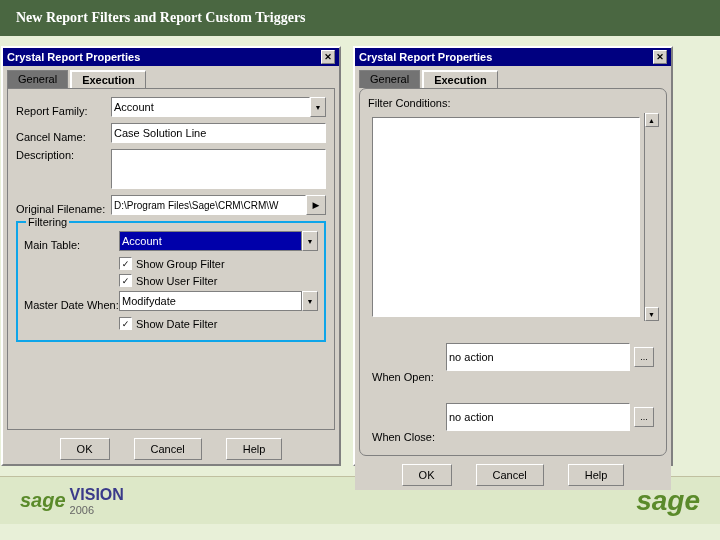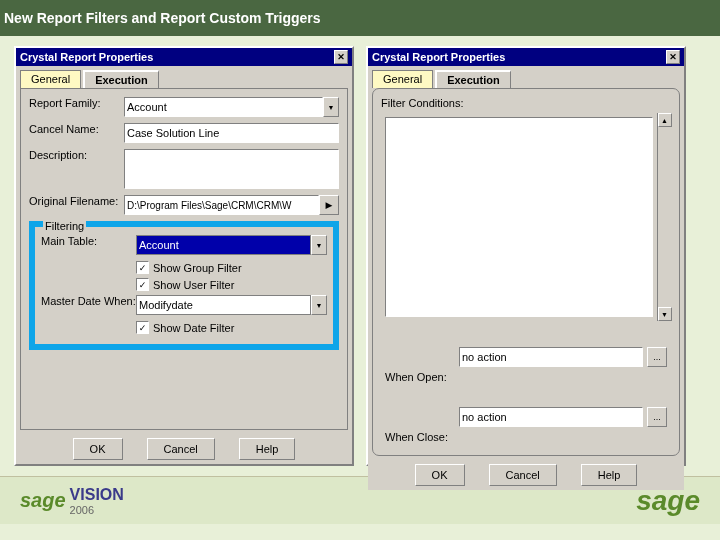--- a/index.html
+++ b/index.html
@@ -9,34 +9,35 @@
       background: #e8f0d8;
       font-family: 'Tahoma', 'Arial', sans-serif;
       font-size: 11px;
       overflow: hidden;
     }
 
     
     .page-header {
       background: #4a6741;
       color: white;
-      padding: 6px 4px;
+      padding: 6px 16px;
       font-size: 14px;
       font-weight: bold;
       height: 36px;
       display: flex;
       align-items: center;
+      font-family: Liberation Serif, serif;
     }
 
     
     .main-content {
       display: flex;
       flex-direction: row;
       gap: 12px;
-      padding: 10px 14px;
+      padding: 10px 1px;
       height: 440px;
     }
 
     
     .dialog {
       background: #d4d0c8;
       border: 2px solid #808080;
       border-top-color: #ffffff;
       border-left-color: #ffffff;
       width: 340px;
@@ -76,21 +77,21 @@
     }
 
     .dialog-tabs {
       display: flex;
       flex-direction: row;
       padding: 4px 4px 0 4px;
       background: #d4d0c8;
     }
 
     .tab {
-      background: #fef9c3;
+      background: #737373;
       border: 1px solid #808080;
       border-bottom: none;
       padding: 2px 10px;
       cursor: pointer;
       font-size: 11px;
       margin-right: 2px;
       position: relative;
       z-index: 1;
     }
 
@@ -107,21 +108,21 @@
       background: #d4d0c8;
       border: 1px solid #808080;
       border-top: 1px solid #808080;
       padding: 8px;
       flex: 1;
       margin: 0 4px 4px 4px;
     }
 
     .form-row {
       display: flex;
-      align-items: flex-start;
+      align-items: flex-end;
       margin-bottom: 6px;
     }
 
     .form-label {
       width: 95px;
       font-size: 11px;
       color: #000;
       flex-shrink: 0;
     }
 
@@ -188,21 +189,21 @@
       height: 40px;
       background: white;
       border: 1px solid;
       border-top-color: #808080;
       border-left-color: #808080;
       border-bottom-color: #ffffff;
       border-right-color: #ffffff;
     }
 
     .section-group {
-      border: 6px solid #0ea5e9;
+      border: 2px solid #0ea5e9;
       padding: 8px 6px 6px 6px;
       margin-bottom: 6px;
       position: relative;
     }
 
     .section-label {
       position: absolute;
       top: -7px;
       left: 8px;
       background: #d4d0c8;
@@ -333,21 +334,21 @@
 
     .when-label {
       width: 70px;
       font-size: 11px;
       flex-shrink: 0;
       margin-top: 40px;
     }
 
     .when-input {
       flex: 1;
-      height: 20px;
+      height: 28px;
       background: white;
       border: 1px solid;
       border-top-color: #808080;
       border-left-color: #808080;
       border-bottom-color: #ffffff;
       border-right-color: #ffffff;
       padding: 0 2px;
       font-size: 11px;
       display: flex;
       align-items: center;

